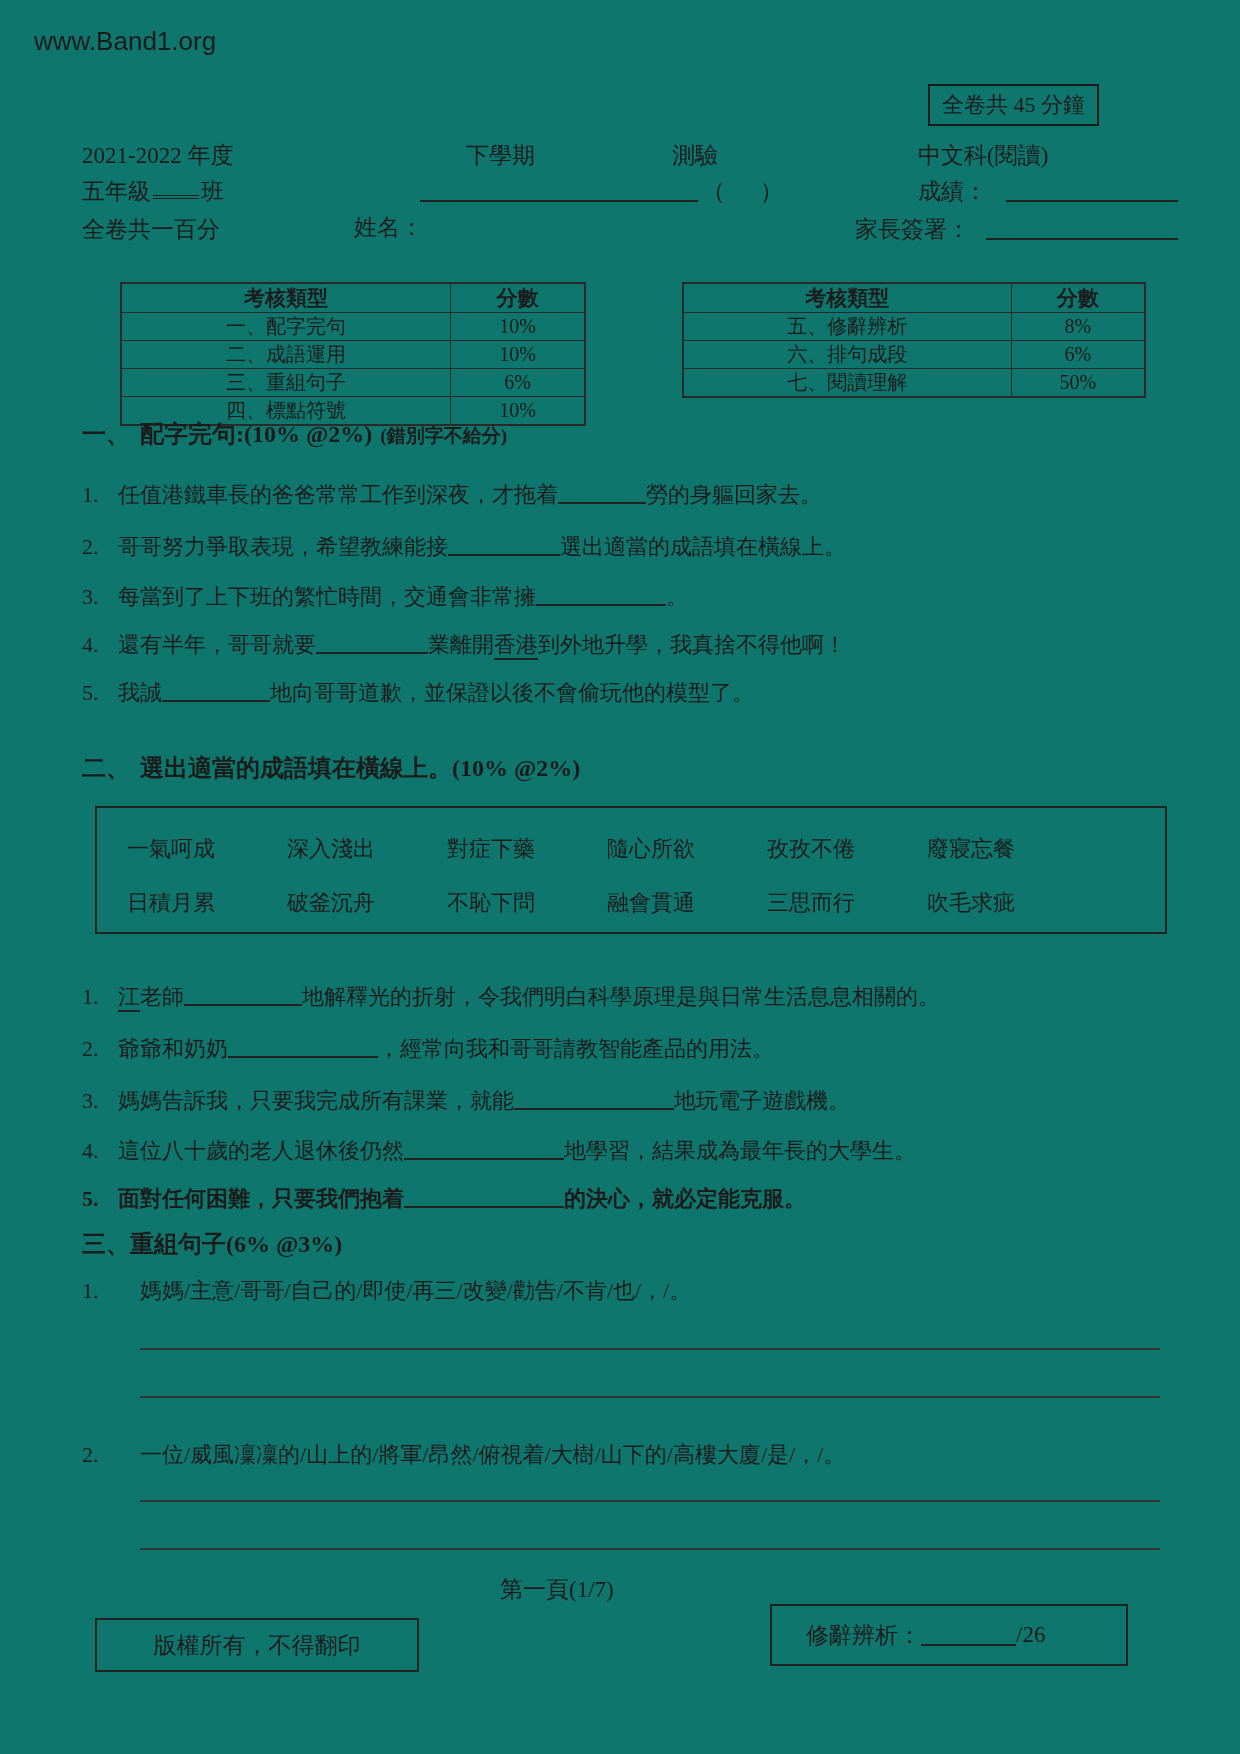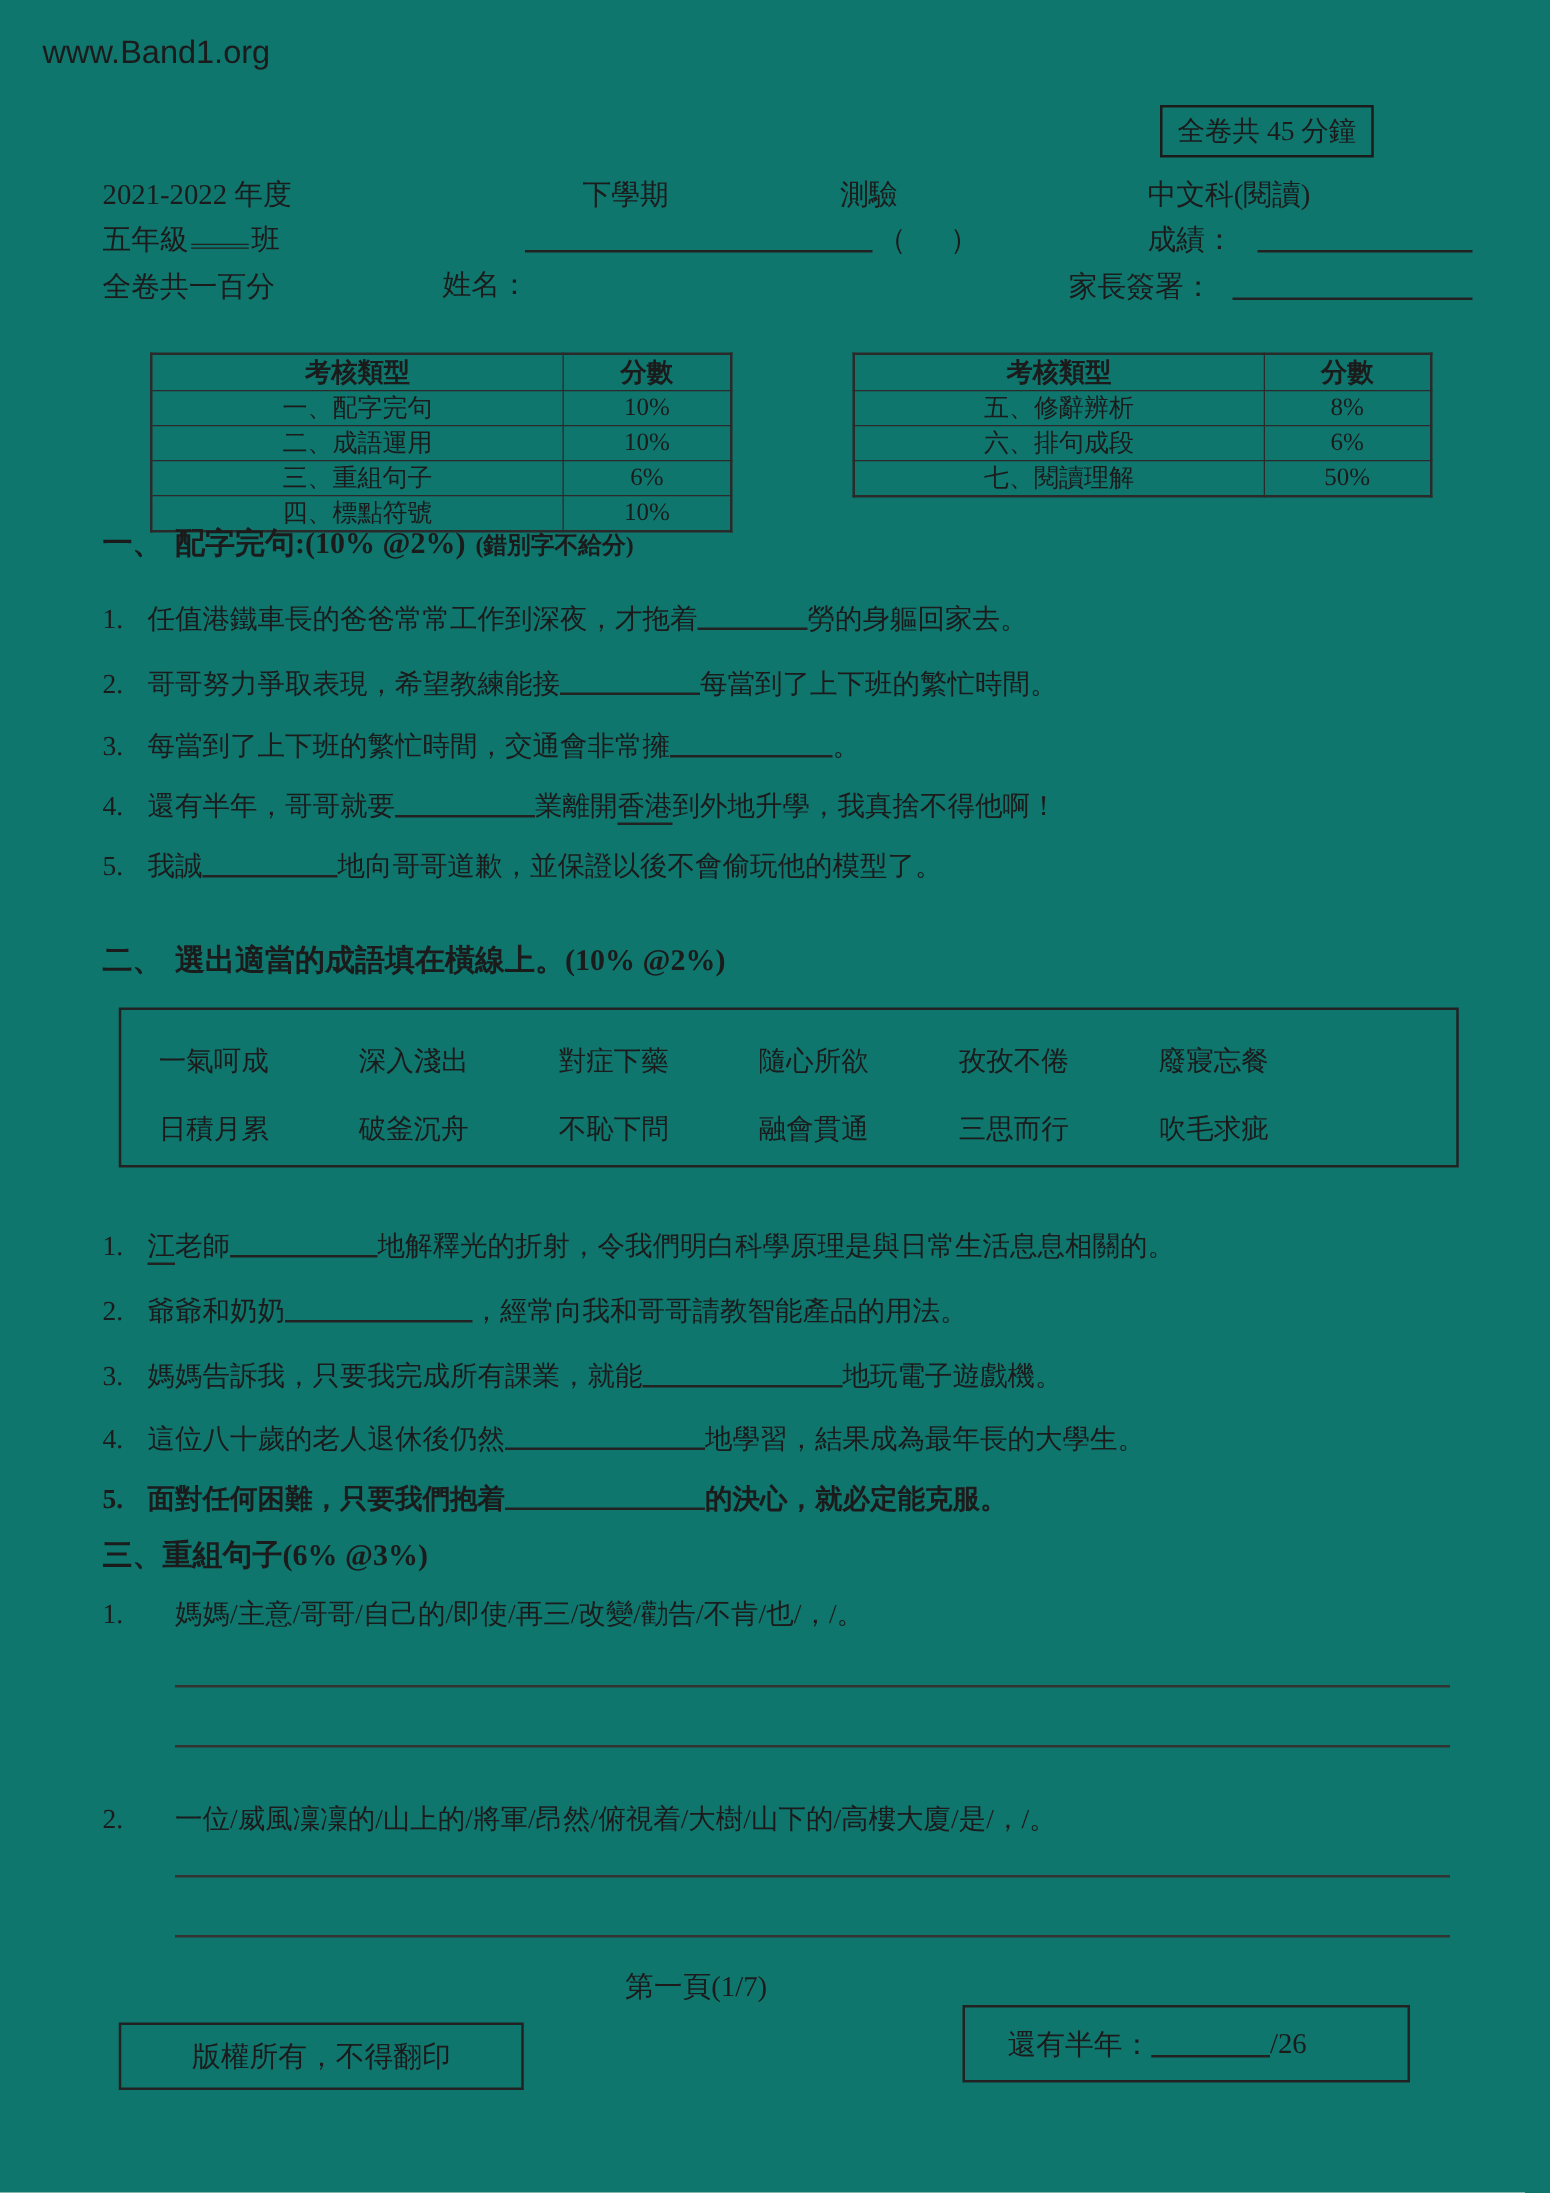--- a/index.html
+++ b/index.html
@@ -182,21 +182,21 @@
     </table>
 
   <div class="abs sec-title" style="left:82px; top:418px;">
     <span class="snum">一、</span><span>配字完句:(10% @2%)</span><span class="note">(錯別字不給分)</span>
   </div>
 
   <div class="abs question" style="left:82px; top:480px;">
     <span class="qnum">1.</span><span>任值港鐵車長的爸爸常常工作到深夜，才拖着</span><span class="blank w88"></span><span>勞的身軀回家去。</span>
   </div>
   <div class="abs question" style="left:82px; top:532px;">
-    <span class="qnum">2.</span><span>哥哥努力爭取表現，希望教練能接</span><span class="blank w112"></span><span>每當到了上下班的繁忙時間。</span>
+    <span class="qnum">2.</span><span>哥哥努力爭取表現，希望教練能接</span><span class="blank w112"></span><span>選出適當的成語填在橫線上。</span>
   </div>
   <div class="abs question" style="left:82px; top:582px;">
     <span class="qnum">3.</span><span>每當到了上下班的繁忙時間，交通會非常擁</span><span class="blank w130"></span><span>。</span>
   </div>
   <div class="abs question" style="left:82px; top:630px;">
     <span class="qnum">4.</span><span>還有半年，哥哥就要</span><span class="blank w112"></span><span>業離開</span><span class="uline">香港</span><span>到外地升學，我真捨不得他啊！</span>
   </div>
   <div class="abs question" style="left:82px; top:678px;">
     <span class="qnum">5.</span><span>我誠</span><span class="blank w108"></span><span>地向哥哥道歉，並保證以後不會偷玩他的模型了。</span>
   </div>
@@ -256,18 +256,18 @@
   <div class="answer-line" style="top:1500px;"></div>
   <div class="answer-line" style="top:1548px;"></div>
 
   <div class="abs page-num" style="left:500px; top:1574px;">第一頁(1/7)</div>
 
   <div class="copy-box">
     <span>版權所有，不得翻印</span>
   </div>
 
   <div class="score-box">
-    <span>還有半年：</span>
+    <span>修辭辨析：</span>
       <span class="blank w95"></span>
       <span>/26</span>
   </div>
 
 </div>
 
 </body></html>

